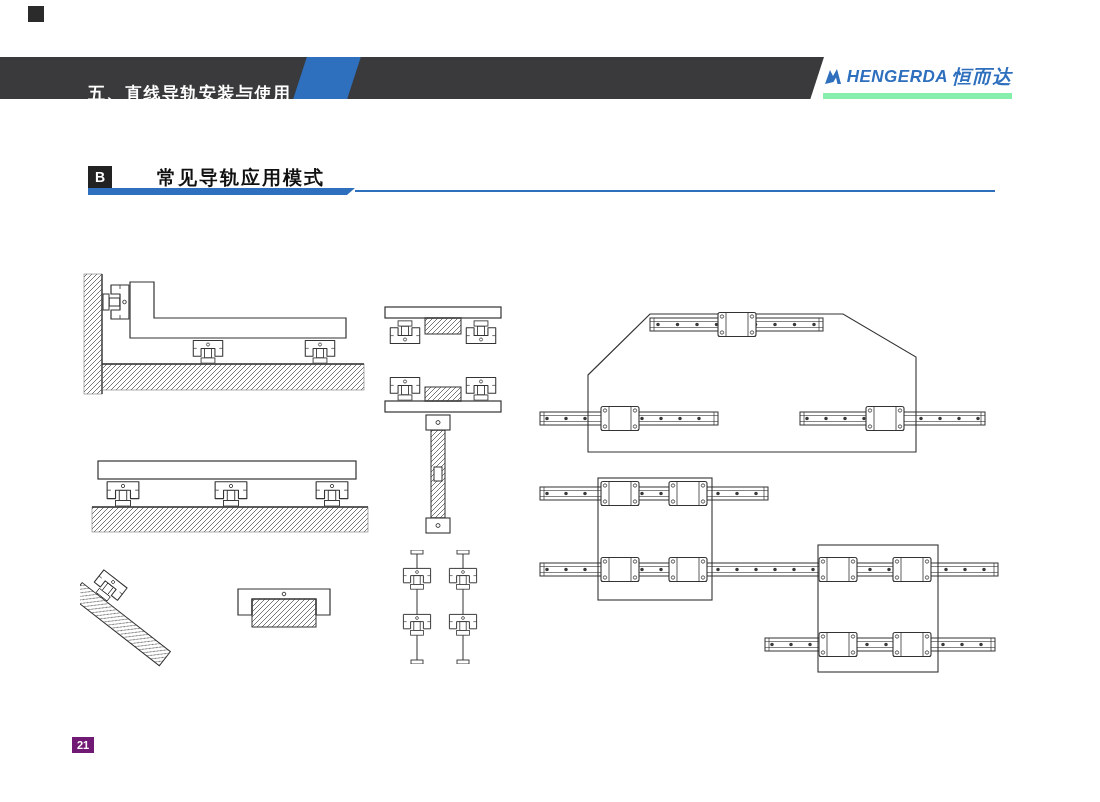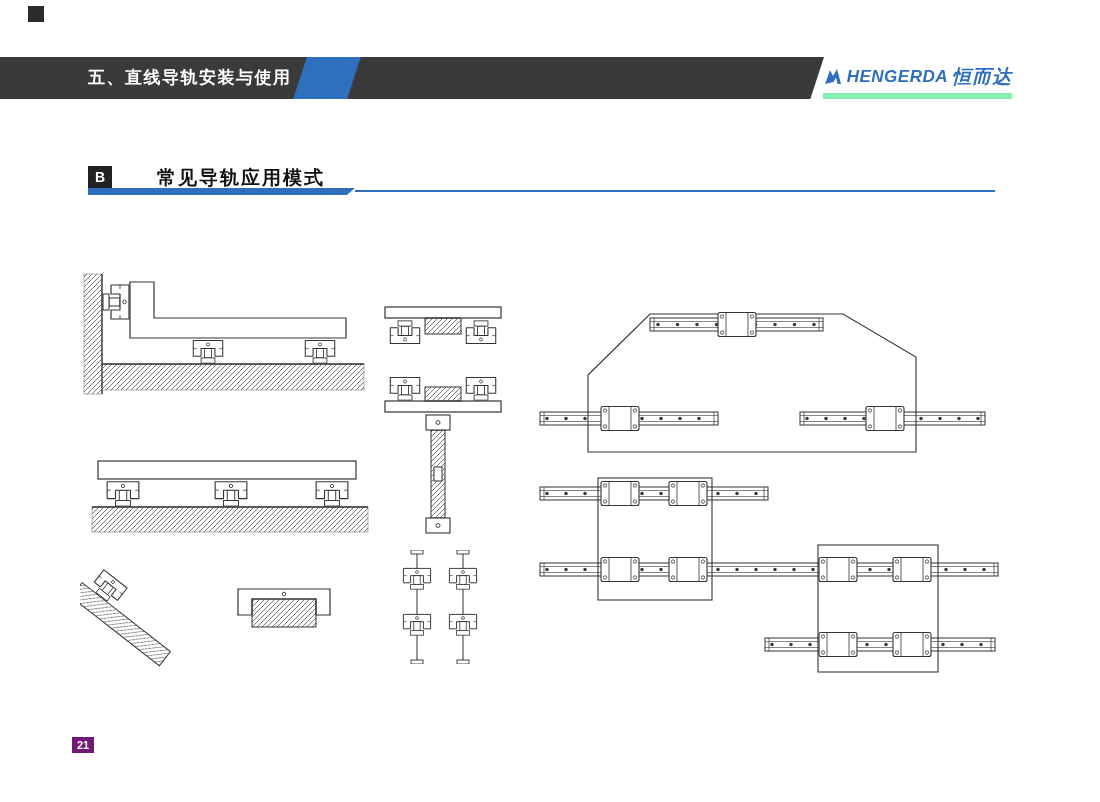--- a/index.html
+++ b/index.html
@@ -4,21 +4,21 @@
 <style>
   html,body{margin:0;padding:0;background:#e8e8e8;}
   .page{
     position:relative;width:1100px;height:802px;background:#ffffff;
     overflow:hidden;font-family:"Liberation Sans","DejaVu Sans",sans-serif;
   }
   
   .corner-square{position:absolute;left:28px;top:6px;width:16px;height:16px;background:#2b2b2b;}
   .band{position:absolute;left:0;top:57px;width:1100px;height:42px;background:#3a3a3c;}
   .band-title{
-    position:absolute;left:88px;top:0;height:44px;line-height:42px;
+    position:absolute;left:88px;top:16px;height:44px;line-height:42px;
     color:#ffffff;font-size:17px;font-weight:bold;letter-spacing:1.5px;white-space:nowrap;
   }
   .band-accent{
     position:absolute;left:300px;top:0;width:54px;height:42px;
     background:#2e6fbe;transform:skewX(-18deg);
   }
   .band-wedge{
     position:absolute;right:-14px;top:0;width:290px;height:42px;background:#ffffff;
     transform:skewX(-18deg);transform-origin:top right;
   }

